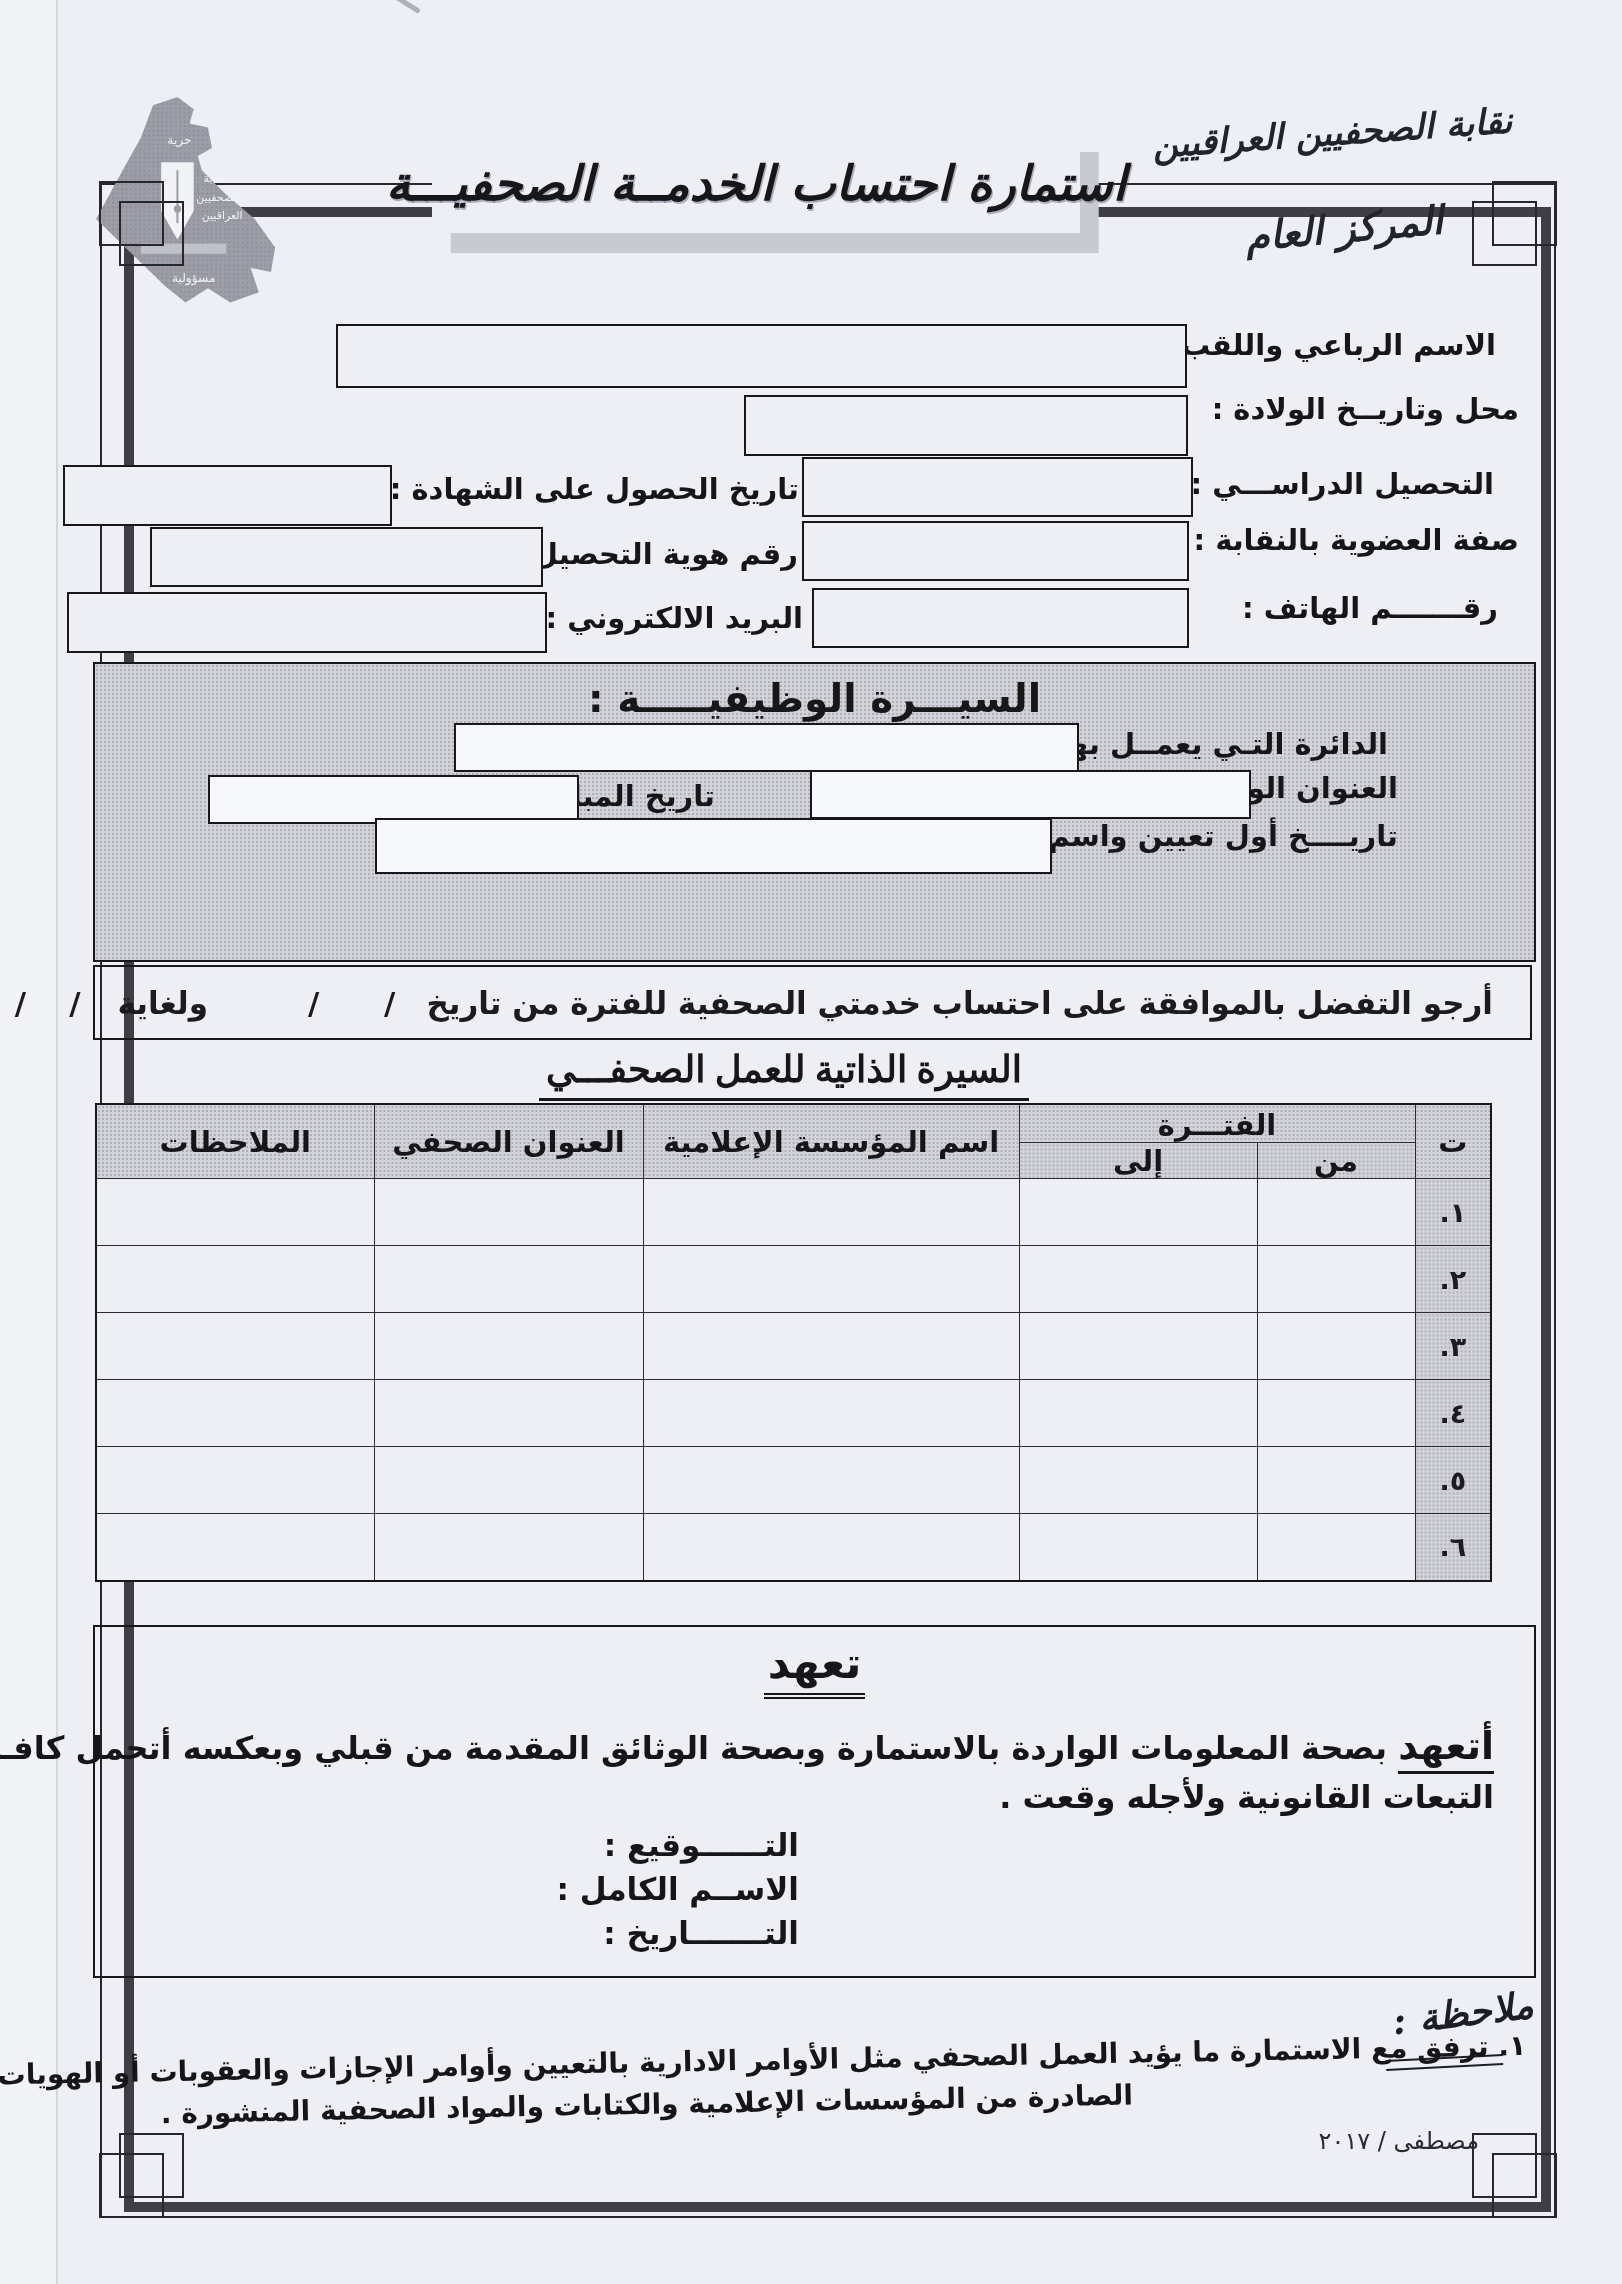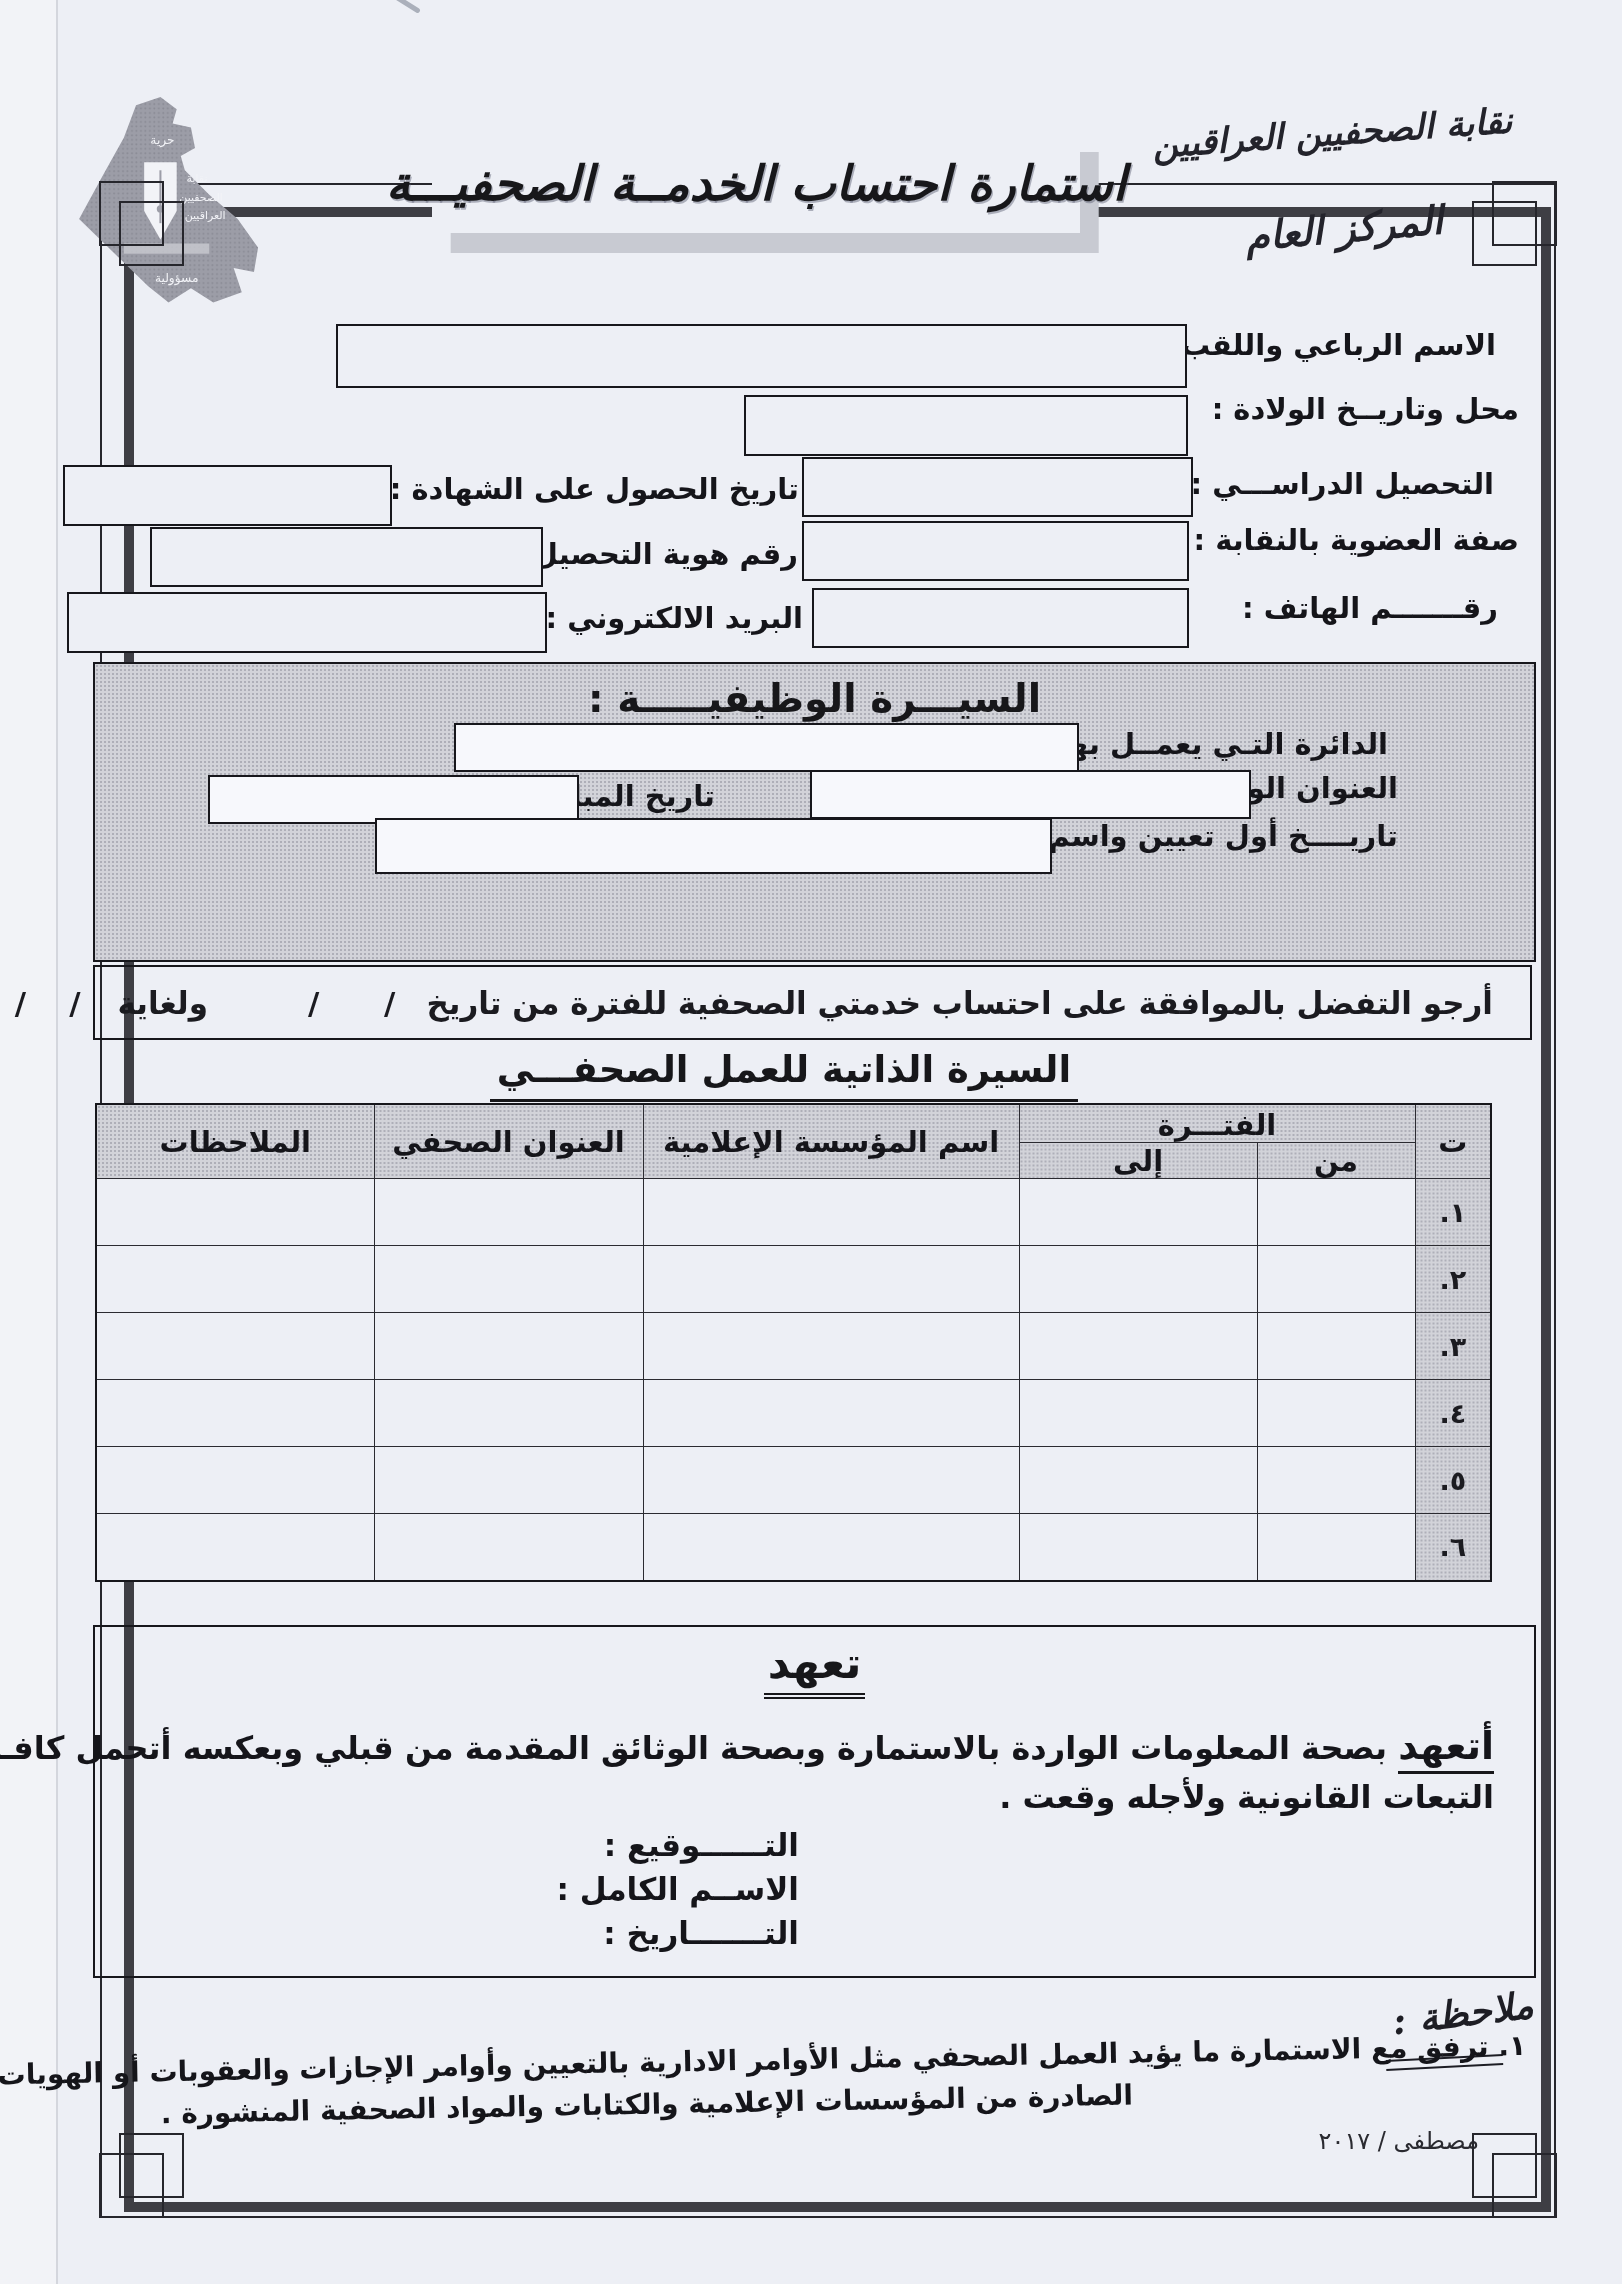--- a/index.html
+++ b/index.html
@@ -24,21 +24,21 @@
   .c-bl{left:100px;top:2131px;} .c-bl .sq1{left:0;bottom:0;} .c-bl .sq2{left:20px;bottom:20px;}
   .c-br{left:1471px;top:2131px;} .c-br .sq1{right:0;bottom:0;} .c-br .sq2{right:20px;bottom:20px;}
 
   .halftone{
     background-color:#d2d3d9;
     background-image:radial-gradient(circle,#aeafb8 0.8px, transparent 1px);
     background-size:4px 4px;
   }
 
   
-  .logo{position:absolute;left:62px;top:93px;width:207px;height:240px;z-index:2;}
+  .logo{position:absolute;left:79px;top:93px;width:207px;height:240px;z-index:2;}
 
   
   .title-block{
     position:absolute;left:433px;top:132px;width:648px;height:101px;z-index:2;
     background:#edeff5; box-shadow:18.7px 20px 0 #c8cad2;
     display:flex;align-items:center;justify-content:center;font-style:italic;
   }
   .title-block h1{
     margin:0;font-size:48px;font-weight:800;letter-spacing:0.7px;
     color:#17171a;text-shadow:1.3px 2px 0 rgba(90,95,115,.45);white-space:nowrap;
@@ -74,21 +74,21 @@
 
   
   .request-box{
     position:absolute;left:94px;top:965px;width:1439px;height:75px;border:2px solid #17171c;z-index:2;
     display:flex;align-items:center;padding-right:37px;box-sizing:border-box;
     font-size:31px;font-weight:700;white-space:pre;
   }
   .request-box .seg1{margin-left:31px;} .request-box .d1{margin-left:100px;} .request-box .seg2{margin-left:37px;}
 
   
-  .cv-title{position:absolute;left:0;right:53px;top:1048px;text-align:center;font-size:37px;font-weight:800;z-index:2;color:#17171a;}
+  .cv-title{position:absolute;left:0;right:53px;top:1048px;text-align:center;font-size:37px;font-weight:800;z-index:2;color:#17171a;font-family:Liberation Serif, serif;}
   .cv-title span{border-bottom:3.3px solid #17171a;padding:0 6.7px 8px;}
 
   
   .cv-table{position:absolute;left:96px;top:1103px;width:1395px;z-index:2;border-collapse:collapse;table-layout:fixed;}
   .cv-table th,.cv-table td{border:1.3px solid #2b2b31;padding:0;}
   .cv-table{border:2px solid #17171c;}
   .cv-table th{font-size:29px;font-weight:700;color:#15151a;}
   .th-period{border-bottom:none;height:37px;vertical-align:bottom;}
   .th-sub{border-top:none;height:35px;vertical-align:middle;}
   .cv-table .row{height:67px;background:#edeff5;}

